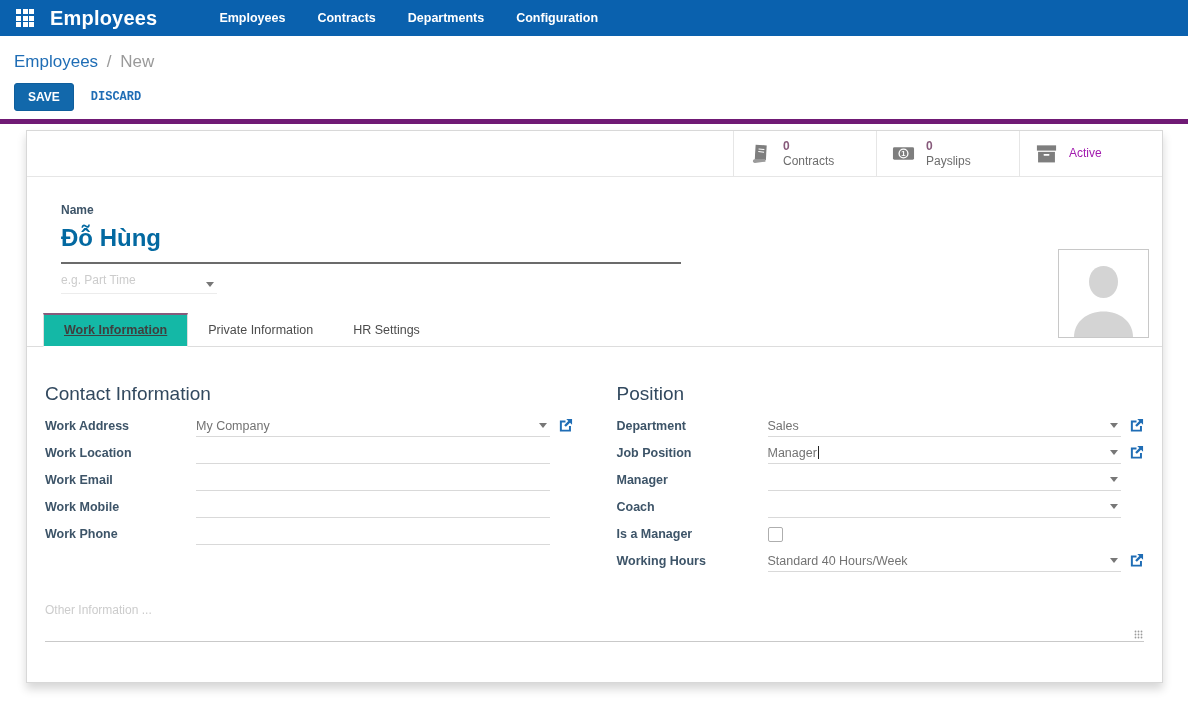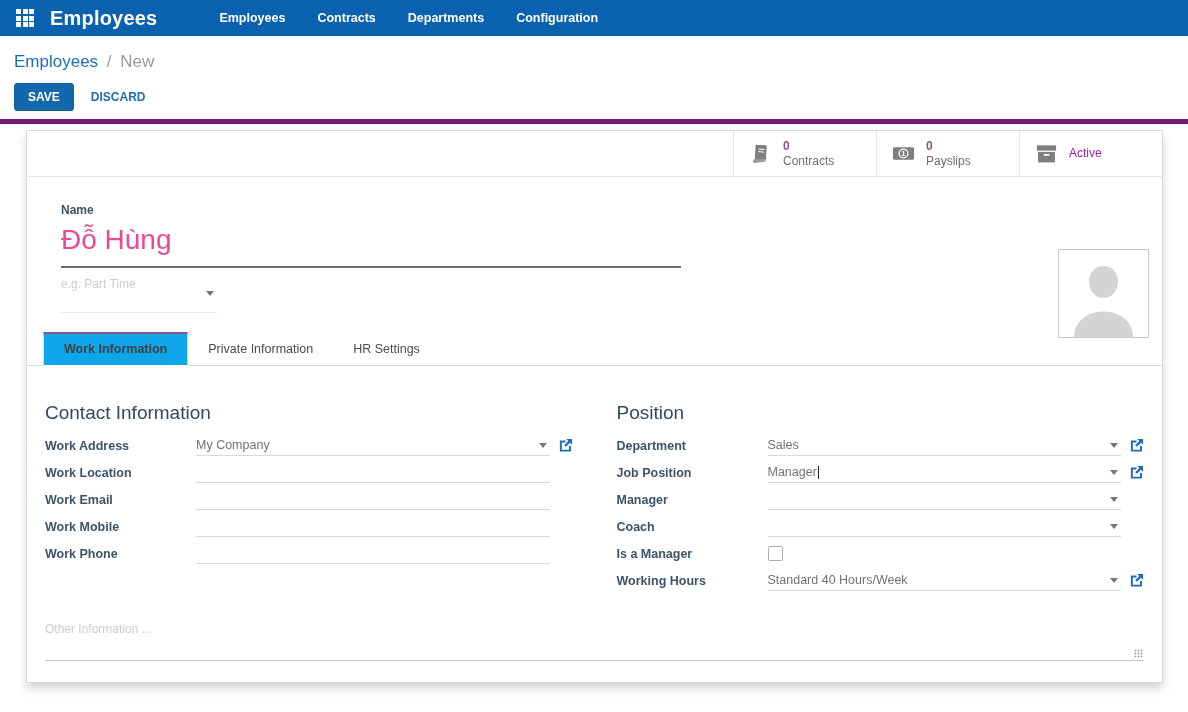--- a/index.html
+++ b/index.html
@@ -17,53 +17,53 @@
   
   .control { padding:16px 0 0 14px; border-bottom:5px solid #701a75; height:88px; }
   .breadcrumb { font-size:17px; }
   .bc-link { color:#1f6db5; cursor:pointer; }
   .bc-sep { color:#9a9a9a; margin:0 4px; }
   .bc-current { color:#9a9a9a; }
   .btn-row { margin-top:11px; display:flex; align-items:center; }
   .btn-save { background:#1268ab; border:1px solid #0f5e9c; color:#fff; font-size:12px; font-weight:700;
               padding:6px 13px; border-radius:3px; cursor:pointer; font-family:inherit; }
   .btn-discard { background:none; border:none; color:#1f6db5; font-size:12px; font-weight:700;
-                 margin-left:17px; cursor:pointer; font-family:Liberation Sans, sans-serif; }
+                 margin-left:17px; cursor:pointer; font-family:Liberation Mono, monospace; }
 
   
   .sheet { margin:6px 25px 0 26px; background:#fff; border:1px solid #d8d8d8;
            height:553px; box-shadow:0 6px 9px rgba(0,0,0,.16); position:relative; }
 
   .stat-row { height:46px; border-bottom:1px solid #e6e6e6; display:flex; justify-content:flex-end; }
   .stat-btn { width:143px; border-left:1px solid #e6e6e6; display:flex; align-items:center;
               gap:11px; padding-left:15px; cursor:pointer; background:#fff; }
   .stat-ic { width:23px; height:23px; flex-shrink:0; }
   .stat-text { display:flex; flex-direction:column; line-height:1.2; font-size:12px; }
   .stat-value { color:#875a7b; font-weight:700; }
   .stat-label { color:#6d6d6d; }
   .stat-label.green { color:#a21caf;text-align:center; }
 
   .form-body { position:relative; padding-top:26px; }
 
   .name-block { padding:0 18px;margin-left:16px; }
   .o-label { font-size:12px; font-weight:700; color:#3d5468; }
-  .name-input { width:620px; font-size:28px; color:#ec4899; border-bottom:2px solid #6b6b6b;
-                padding:7px 0 10px; line-height:1.15; cursor:text; }
-  .tag-input { width:156px; border-bottom:1px solid #ececec; padding:9px 0 16px;
-               display:flex; align-items:flex-start; justify-content:space-between; cursor:pointer;flex-direction:column; }
+  .name-input { width:620px; font-size:24px; color:#0369a1; border-bottom:2px solid #6b6b6b;
+                padding:7px 0 10px; line-height:1.15; cursor:text;font-weight:bold; }
+  .tag-input { width:156px; border-bottom:1px solid #ececec; padding:9px 0 6px;
+               display:flex; align-items:flex-end; justify-content:space-between; cursor:pointer; }
   .tag-ph { font-size:12px; color:#ccc; }
 
   .avatar-box { position:absolute; top:72px; right:13px; width:91px; height:89px;
                 border:1px solid #c8c8c8; background:#fff; overflow:hidden; cursor:pointer; }
 
   
   .tabs { display:flex; margin-top:19px; border-bottom:1px solid #ddd; padding-left:16px; }
   .tab { padding:10px 20px 9px; font-size:12.5px; color:#4c4c4c; cursor:pointer; margin-bottom:-1px; }
-  .tab.active { font-weight:700; color:#3f3f3f; background:#0ea5e9; border:1px solid #ddd;
-                border-top:2px solid #875a7b; border-bottom:1px solid #fff; padding-top:8px; }
+  .tab.active { font-weight:700; color:#3f3f3f; background:#14b8a6; border:1px solid #ddd;
+                border-top:2px solid #875a7b; border-bottom:1px solid #fff; padding-top:8px;text-decoration:underline; }
 
   
   .cols { display:flex; gap:44px; padding:36px 18px 0; }
   .col { flex:1; }
   .col-title { font-size:19px; font-weight:400; color:#32495f; margin-bottom:13px; }
   .frow { display:flex; align-items:center; margin-bottom:8px; min-height:18px; }
   .flabel { width:151px; flex-shrink:0; font-size:12.5px; font-weight:700; color:#3d5468; padding-bottom:2px; }
   .fvalue { flex:1; border-bottom:1px solid #d9d9d9; min-height:19px; display:flex; align-items:center;
             font-size:12.5px; color:#737373; padding-bottom:2px; cursor:text; }
   .fvalue.noline { border-bottom:none; }

